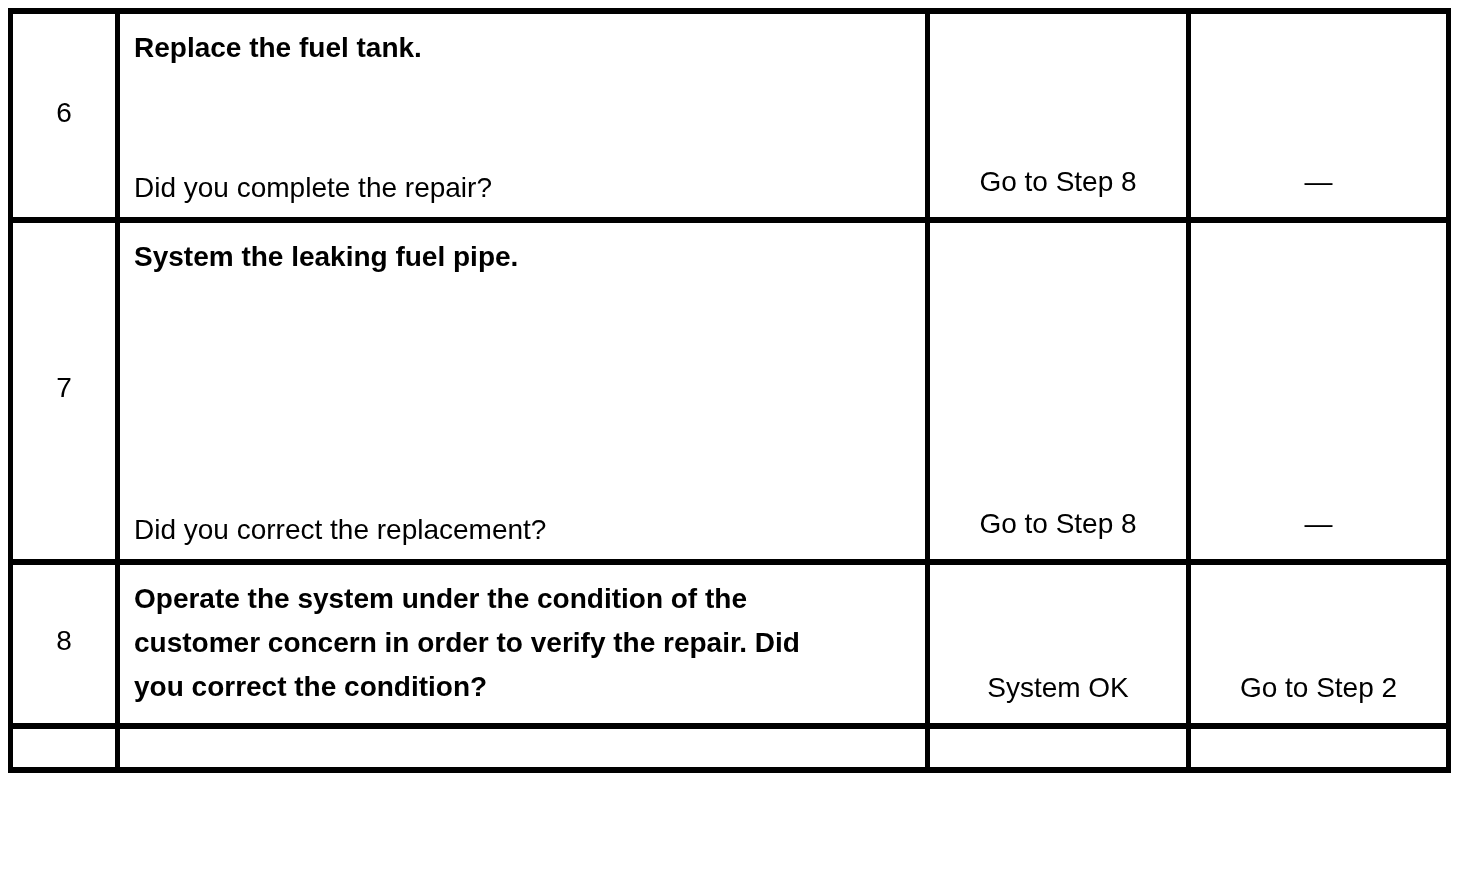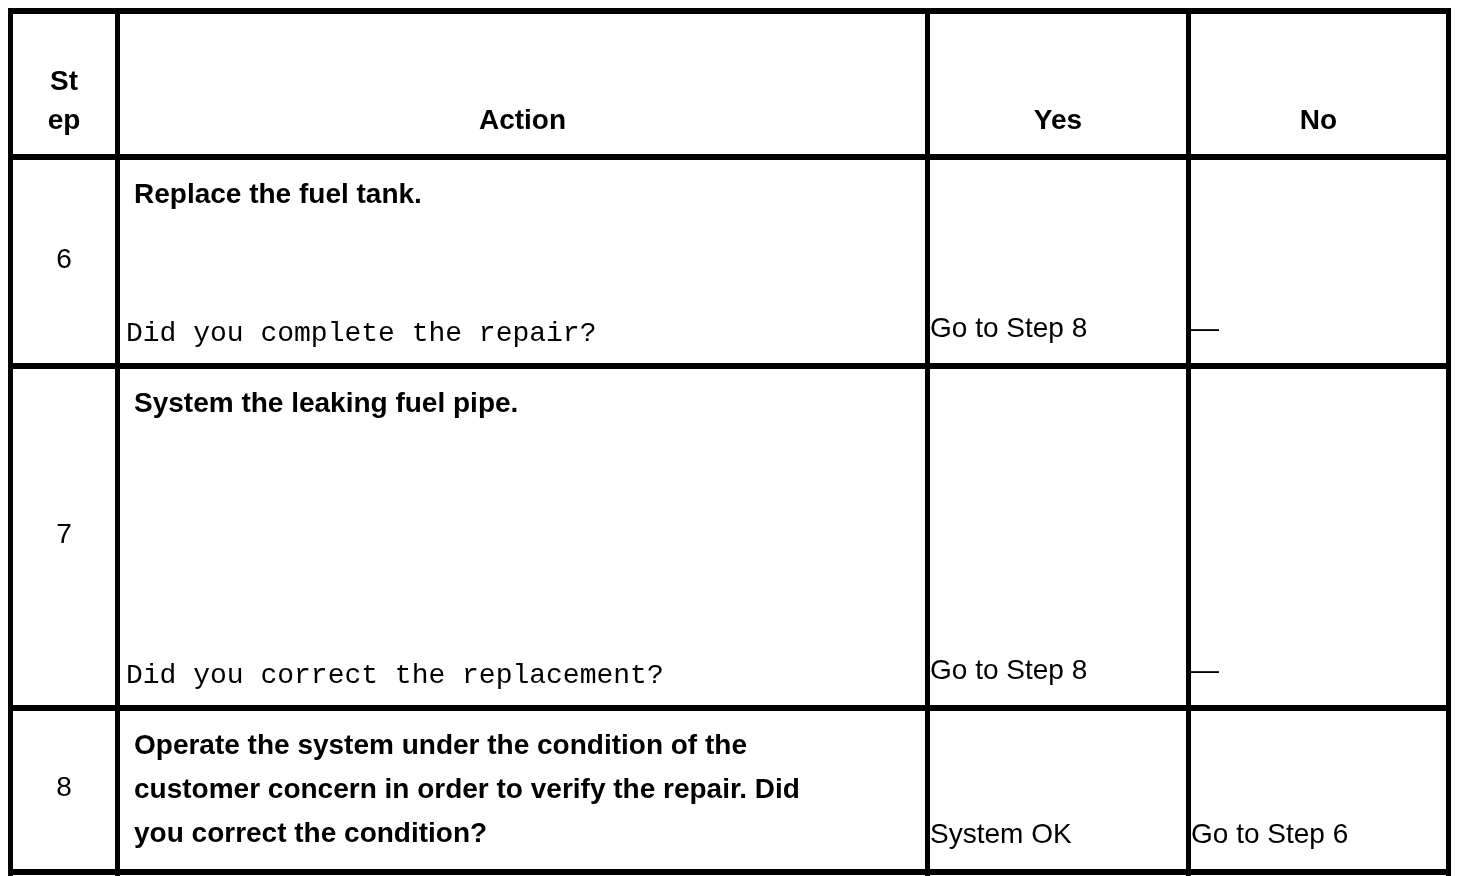--- a/index.html
+++ b/index.html
@@ -55,56 +55,46 @@
   }
   td.action-cell {
     position: relative;
     vertical-align: top;
     padding: 12px 14px 0 14px;
     line-height: 1.58;
   }
   td.action-cell .instruction { max-width: 700px; font-weight: bold; }
   td.action-cell .question {
     position: absolute;
-    left: 6px;
+    left: 14px;
     bottom: 7px;
     white-space: nowrap;
-    font-family: Liberation Mono, monospace;
   }
   td.answer-cell { position: relative; }
   td.answer-cell .answer-text {
     position: absolute;
     left: 0;
     right: 0;
     bottom: 19px;
-    text-align: left;
+    text-align: center;
     white-space: nowrap;
   }
 </style>
 </head>
 <body>
 
 <table class="doc-table">
   <colgroup>
     <col style="width:107px">
     <col style="width:810px">
     <col style="width:261px">
     <col style="width:260px">
   </colgroup>
 
   <tbody>
-      <tr class="header-row">
-    <th class="hdr">
-      <div>St</div>
-      <div>ep</div>
-    </th>
-    <th class="hdr">Action</th>
-    <th class="hdr">Yes</th>
-    <th class="hdr">No</th>
-  </tr>
 
   <tr class="row-6">
     <td class="step-cell">6</td>
     <td class="action-cell">
       <div class="instruction">Replace the fuel tank.</div>
       <div class="question">Did you complete the repair?</div>
     </td>
     <td class="answer-cell">
       <div class="answer-text">Go to Step 8</div>
     </td>
@@ -129,21 +119,21 @@
 
   <tr class="row-8">
     <td class="step-cell">8</td>
     <td class="action-cell">
       <div class="instruction">Operate the system under the condition of the customer concern in order to verify the repair. Did you correct the condition?</div>
     </td>
     <td class="answer-cell">
       <div class="answer-text">System OK</div>
     </td>
     <td class="answer-cell">
-      <div class="answer-text">Go to Step 6</div>
+      <div class="answer-text">Go to Step 2</div>
     </td>
   </tr>
 
   <tr class="partial-row">
     <td></td>
     <td></td>
     <td></td>
     <td></td>
   </tr>
 </tbody>

